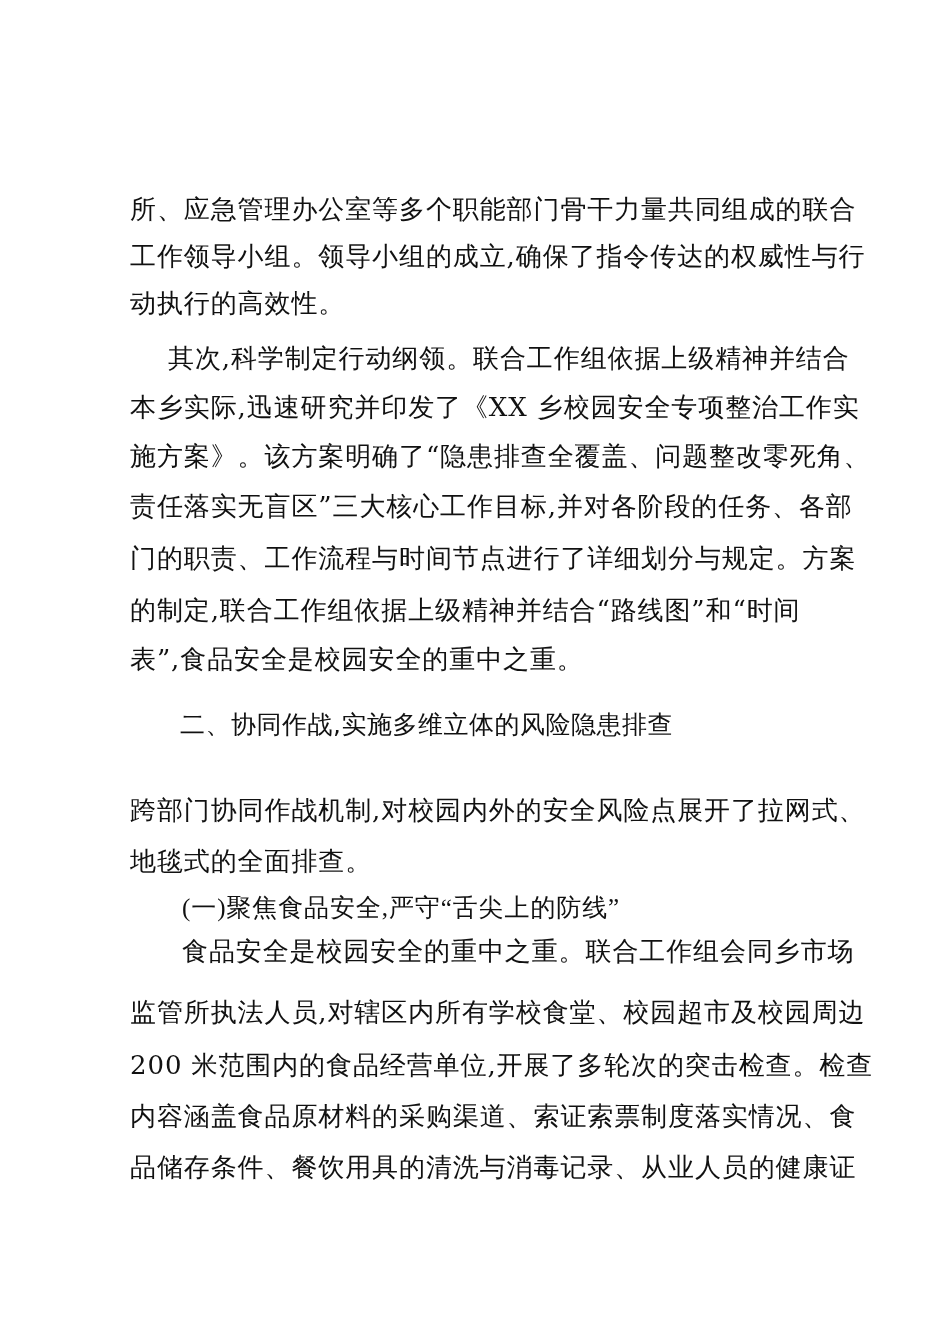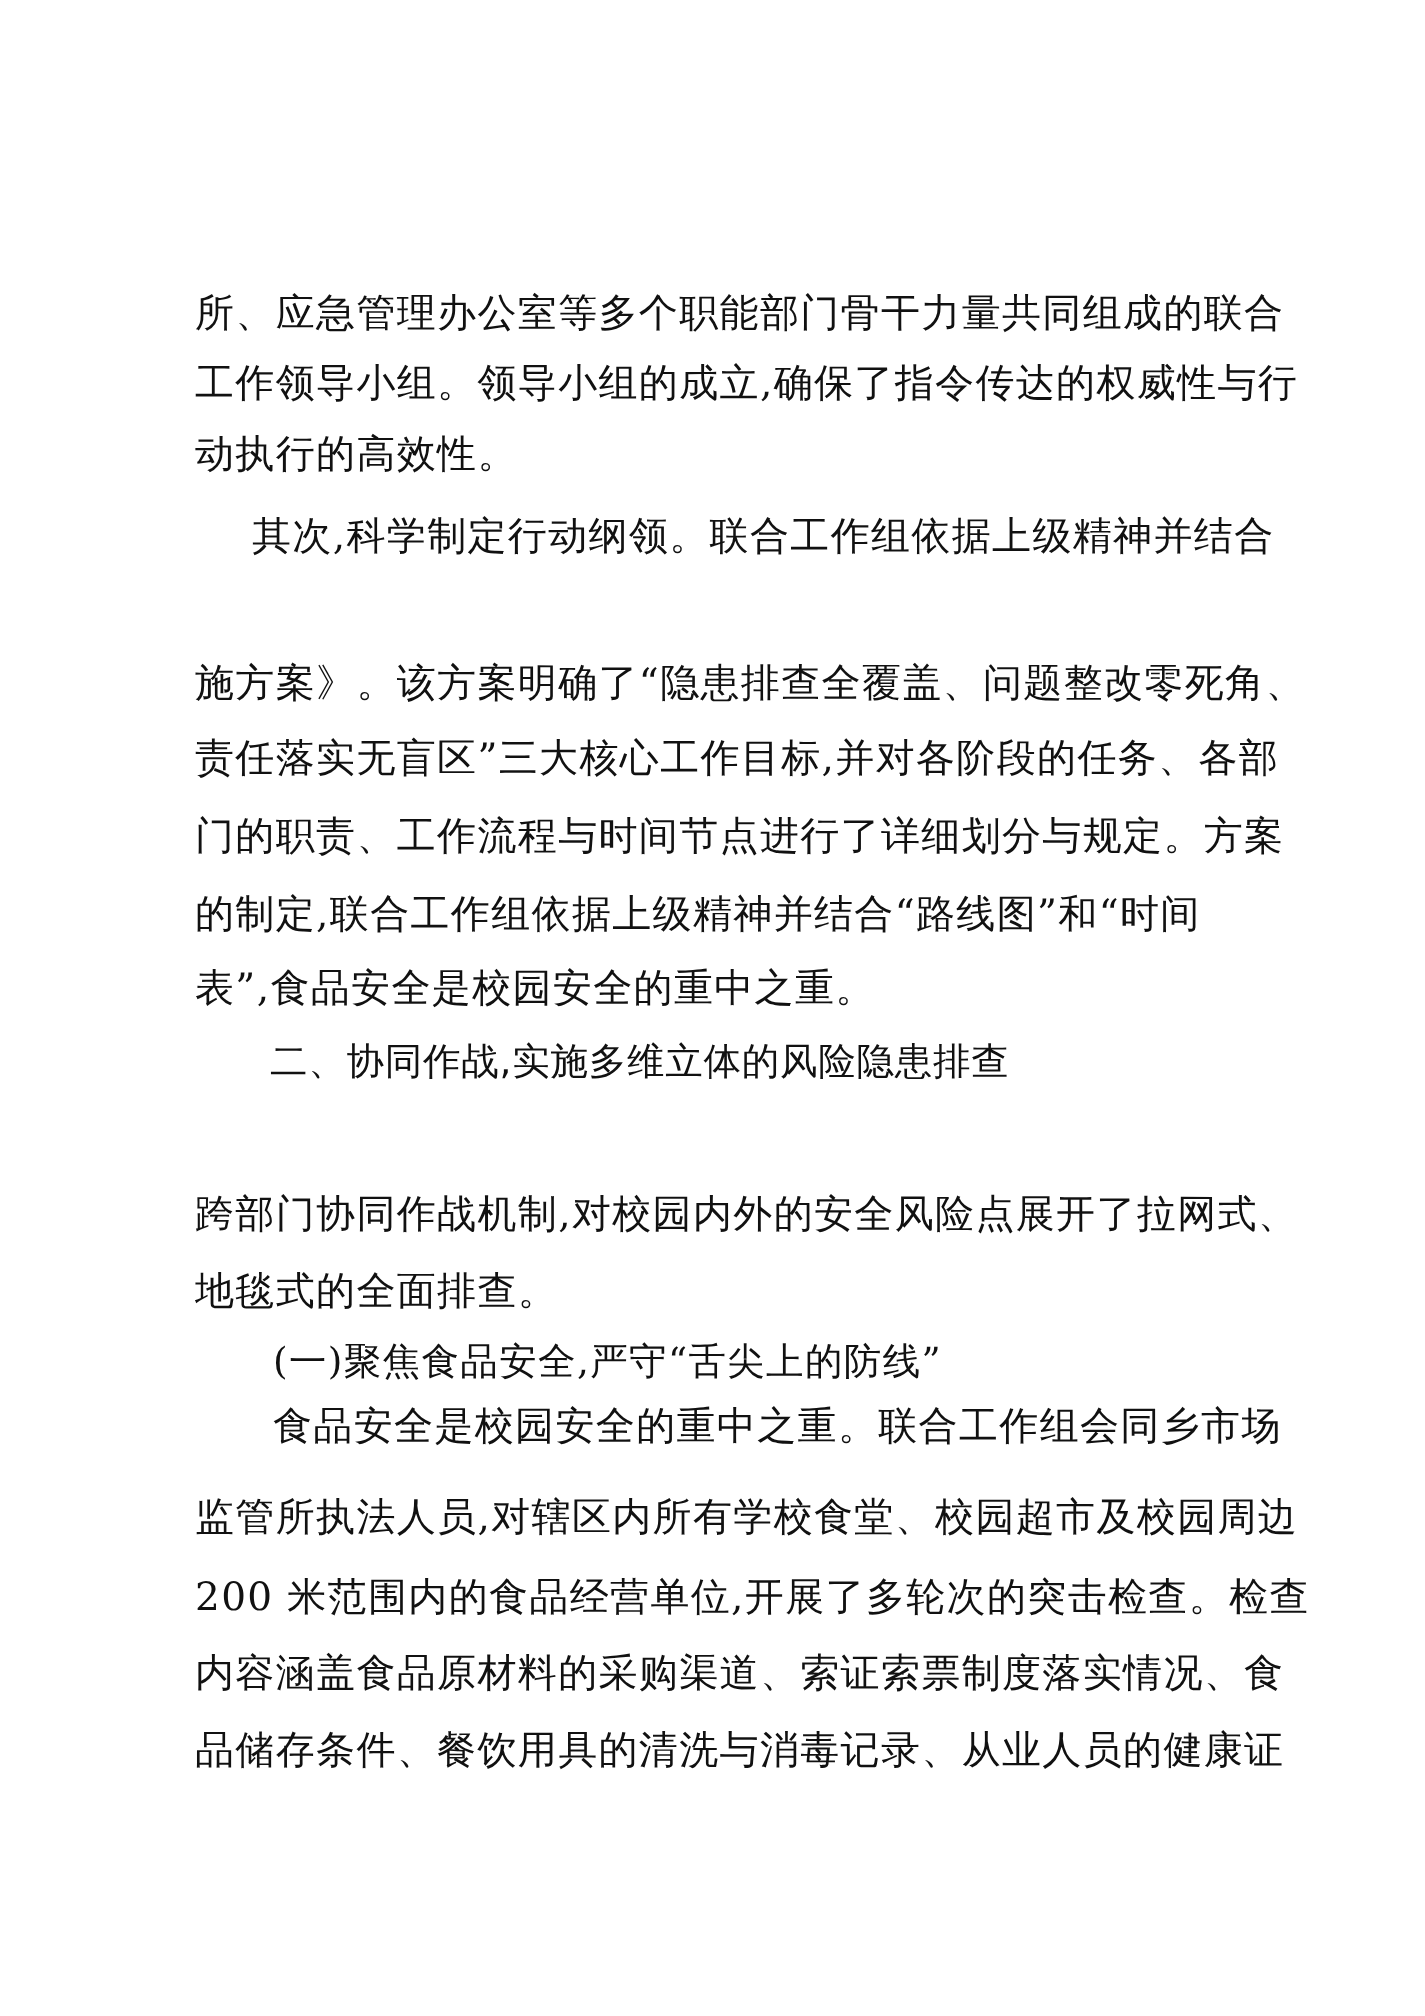--- a/index.html
+++ b/index.html
@@ -1,31 +1,32 @@
 <!DOCTYPE html>
 <html><head>
   <meta charset="utf-8">
   <style>
     html, body { margin: 0; padding: 0; background: #ffffff; }
     body { width: 950px; height: 1344px; position: relative; overflow: hidden;
       font-family: "DejaVu Serif", "Liberation Serif", serif; color: #111; }
     .page { position: absolute; left: 0; top: 0; width: 950px; height: 1328px; }
     .line { position: absolute; left: 130px; width: 700px; font-size: 26px; line-height: 30px;
       white-space: nowrap; letter-spacing: 0.9px; text-align: justify; }
-    .heading { font-family: "DejaVu Sans", "Liberation Sans", sans-serif; font-size: 25px; letter-spacing: 0.5px; }
-    .sub { font-size: 25px; }
+    .heading { font-family: "DejaVu Sans", "Liberation Sans", sans-serif; font-size: 25px; letter-spacing: 0.5px; margin-top: 17px; }
+    .sub { font-size: 25px; font-family: Liberation Serif, serif; }
   </style>
 </head>
 <body>
 
 <div class="page">
   <div class="line" style="top:194px">所、应急管理办公室等多个职能部门骨干力量共同组成的联合</div>
   <div class="line" style="top:241px">工作领导小组。领导小组的成立,确保了指令传达的权威性与行</div>
   <div class="line" style="top:288px">动执行的高效性。</div>
   <div class="line" style="top:343px; left:168px">其次,科学制定行动纲领。联合工作组依据上级精神并结合</div>
+  <div class="line" style="top:392px">本乡实际,迅速研究并印发了《XX 乡校园安全专项整治工作实</div>
   <div class="line" style="top:441px">施方案》。该方案明确了“隐患排查全覆盖、问题整改零死角、</div>
   <div class="line" style="top:491px">责任落实无盲区”三大核心工作目标,并对各阶段的任务、各部</div>
   <div class="line" style="top:543px">门的职责、工作流程与时间节点进行了详细划分与规定。方案</div>
   <div class="line" style="top:595px">的制定,联合工作组依据上级精神并结合“路线图”和“时间</div>
   <div class="line" style="top:644px">表”,食品安全是校园安全的重中之重。</div>
 
   <div class="line heading" style="top:693px; left:180px">二、协同作战,实施多维立体的风险隐患排查</div>
 
   <div class="line" style="top:795px">跨部门协同作战机制,对校园内外的安全风险点展开了拉网式、</div>
   <div class="line" style="top:846px">地毯式的全面排查。</div>

